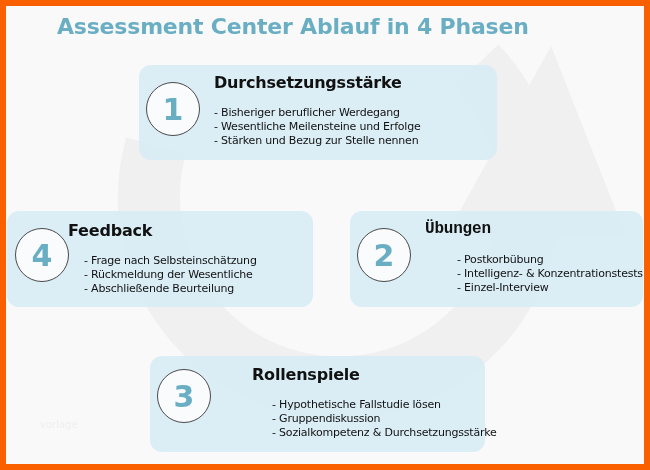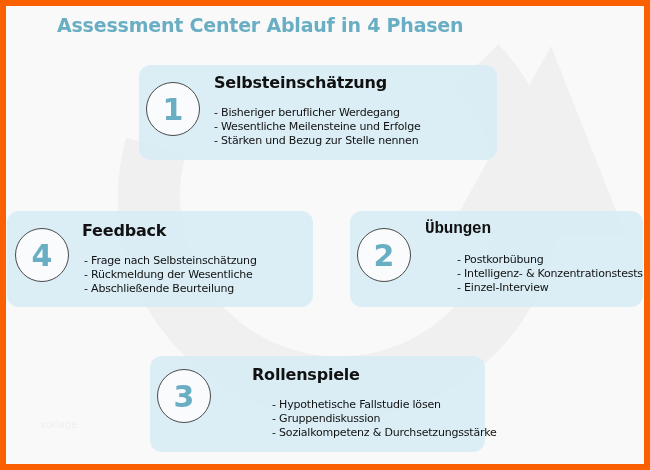--- a/index.html
+++ b/index.html
@@ -9,21 +9,21 @@
     background: #f9f9f9; overflow: hidden;
   }
   .watermark-arrow { position: absolute; left: 0; top: 0; width: 638px; height: 458px; }
   .watermark-text {
     position: absolute; left: 34px; top: 413px;
     font-family: "DejaVu Sans", sans-serif; font-size: 10px; color: #efefef;
   }
   .title {
     position: absolute; left: 51px; top: 8px;
     font-family: "DejaVu Sans", sans-serif; font-weight: bold;
-    font-size: 19px; color: #6aaec4; letter-spacing: -0.2px; white-space: nowrap;
+    font-size: 22px; color: #6aaec4; letter-spacing: -0.2px; white-space: nowrap;
   }
   .card {
     position: absolute; background: rgba(214, 236, 245, 0.88);
     border-radius: 12px;
   }
   .circle {
     position: absolute; width: 52px; height: 52px; border-radius: 50%;
     border: 1px solid #4a4a4a; background: #f9fbfc;
     display: flex; align-items: center; justify-content: center;
     font-family: "DejaVu Sans", sans-serif; font-weight: bold;
@@ -47,31 +47,31 @@
   <svg class="watermark-arrow" viewBox="0 0 638 458">
     <path d="M 470 60 A 190 190 0 1 1 150 140" fill="none" stroke="#f0f0f0" stroke-width="62"></path>
     <polygon points="545,40 620,230 440,230" fill="#f0f0f0"></polygon>
   </svg>
   <div class="watermark-text">vorlage</div>
 
   <div class="title">Assessment Center Ablauf in 4 Phasen</div>
 
   <div class="card" style="left:133px; top:59px; width:358px; height:95px;">
     <div class="circle" style="left:7px; top:17px;">1</div>
-    <div class="card-title" style="left:75px; top:8px;">Selbsteinschätzung</div>
+    <div class="card-title" style="left:75px; top:8px;">Durchsetzungsstärke</div>
     <ul class="card-list" style="left:75px; top:41px;">
       <li>Bisheriger beruflicher Werdegang</li>
       <li>Wesentliche Meilensteine und Erfolge</li>
       <li>Stärken und Bezug zur Stelle nennen</li>
     </ul>
   </div>
 
   <div class="card" style="left:1px; top:205px; width:306px; height:96px;">
     <div class="circle" style="left:8px; top:17px;">4</div>
-    <div class="card-title" style="left:75px; top:10px;">Feedback</div>
+    <div class="card-title" style="left:61px; top:10px;">Feedback</div>
     <ul class="card-list" style="left:77px; top:43px;">
       <li>Frage nach Selbsteinschätzung</li>
       <li>Rückmeldung der Wesentliche</li>
       <li>Abschließende Beurteilung</li>
     </ul>
   </div>
 
   <div class="card" style="left:344px; top:205px; width:293px; height:96px;">
     <div class="circle" style="left:7px; top:17px;">2</div>
     <div class="card-title" style="left:75px; top:9px;font-family:Liberation Mono, monospace;">Übungen</div>

